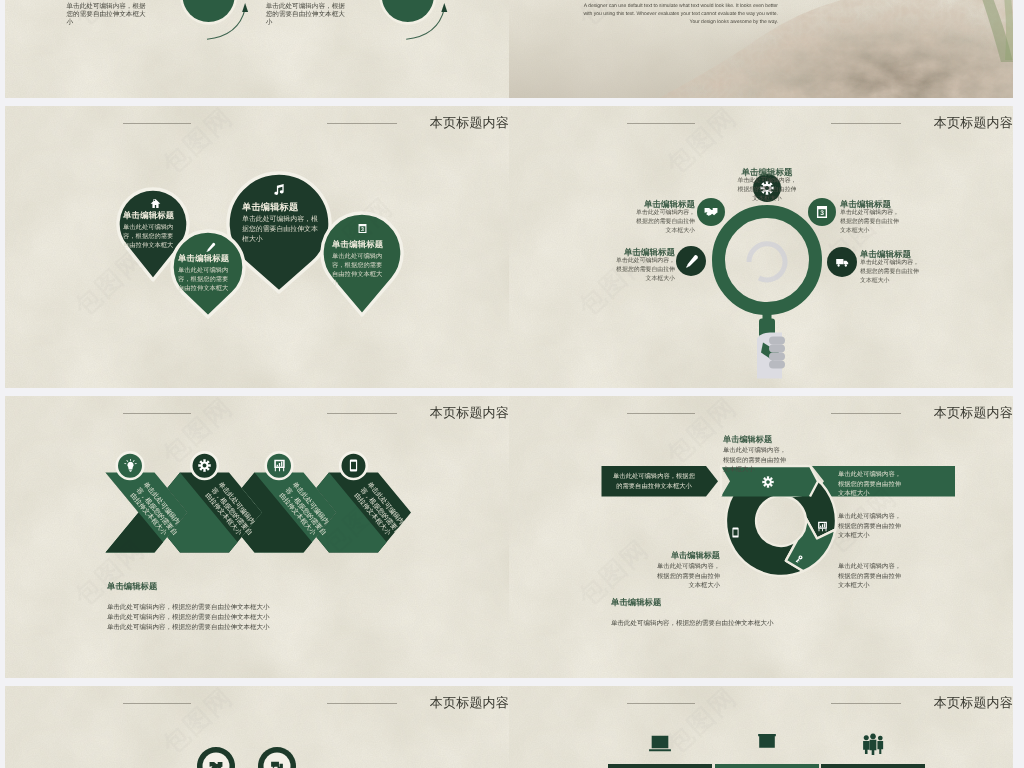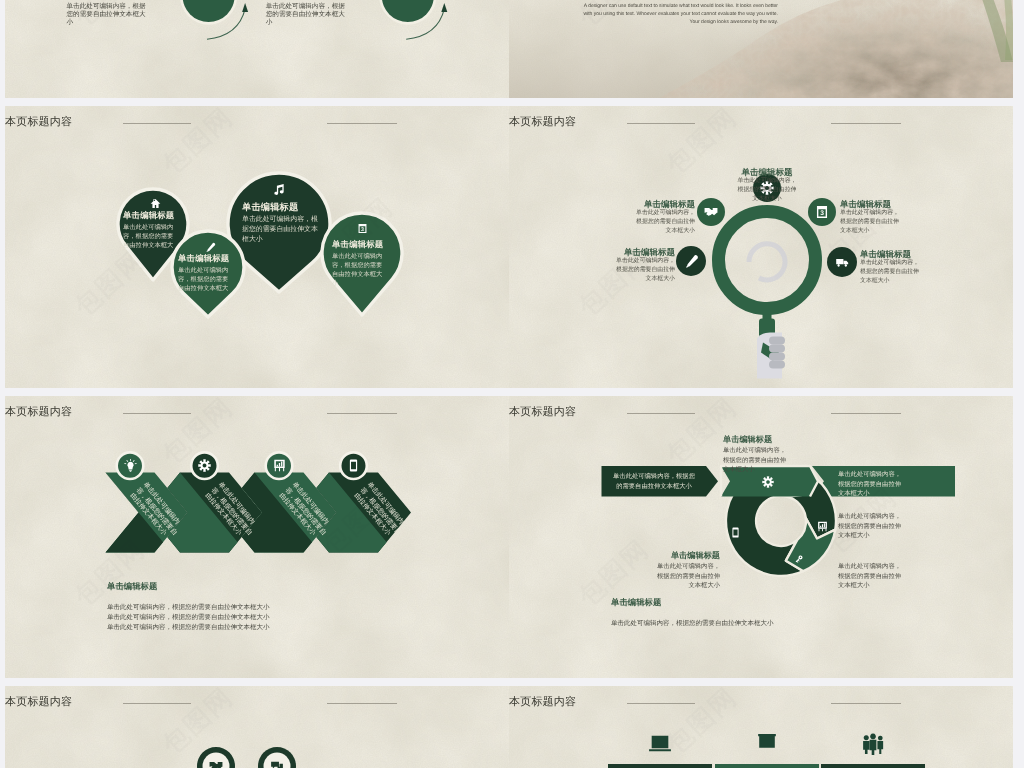--- a/index.html
+++ b/index.html
@@ -12,22 +12,22 @@
   .page{position:relative;width:1024px;height:768px;background:#f2f2f5;overflow:hidden;}
   .slide{
     position:absolute;width:504px;height:282px;overflow:hidden;
     background:#f1eee3;
   }
   .paper{position:absolute;left:0;top:0;width:504px;height:282px;}
   .paper svg{display:block;}
   .sl{position:absolute;left:0;top:0;width:504px;height:282px;}
   
   .stitle{
-    position:absolute;top:10px;left:0;width:504px;text-align:left;
-    font-size:11px;color:#37372f;font-weight:400;line-height:13px;letter-spacing:.2px;
+    position:absolute;top:10px;left:0;width:504px;text-align:right;
+    font-size:13px;color:#37372f;font-weight:400;line-height:13px;letter-spacing:.2px;
   }
   .tline{position:absolute;top:16.5px;height:1px;background:#8d8a7e;opacity:.75;}
   .tl-l{left:118.4px;width:68px;}
   .tl-r{left:321.7px;width:70px;}
   .svgfull{position:absolute;left:0;top:0;display:block;}
   .tx{position:absolute;}
   
   .wmwrap{position:absolute;left:0;top:0;width:1024px;height:768px;pointer-events:none;overflow:hidden;}
   .wm{position:absolute;opacity:.019;font-size:26px;color:#2b2b2b;font-weight:700;
       transform:rotate(-42deg);transform-origin:0 0;letter-spacing:2px;white-space:nowrap;

